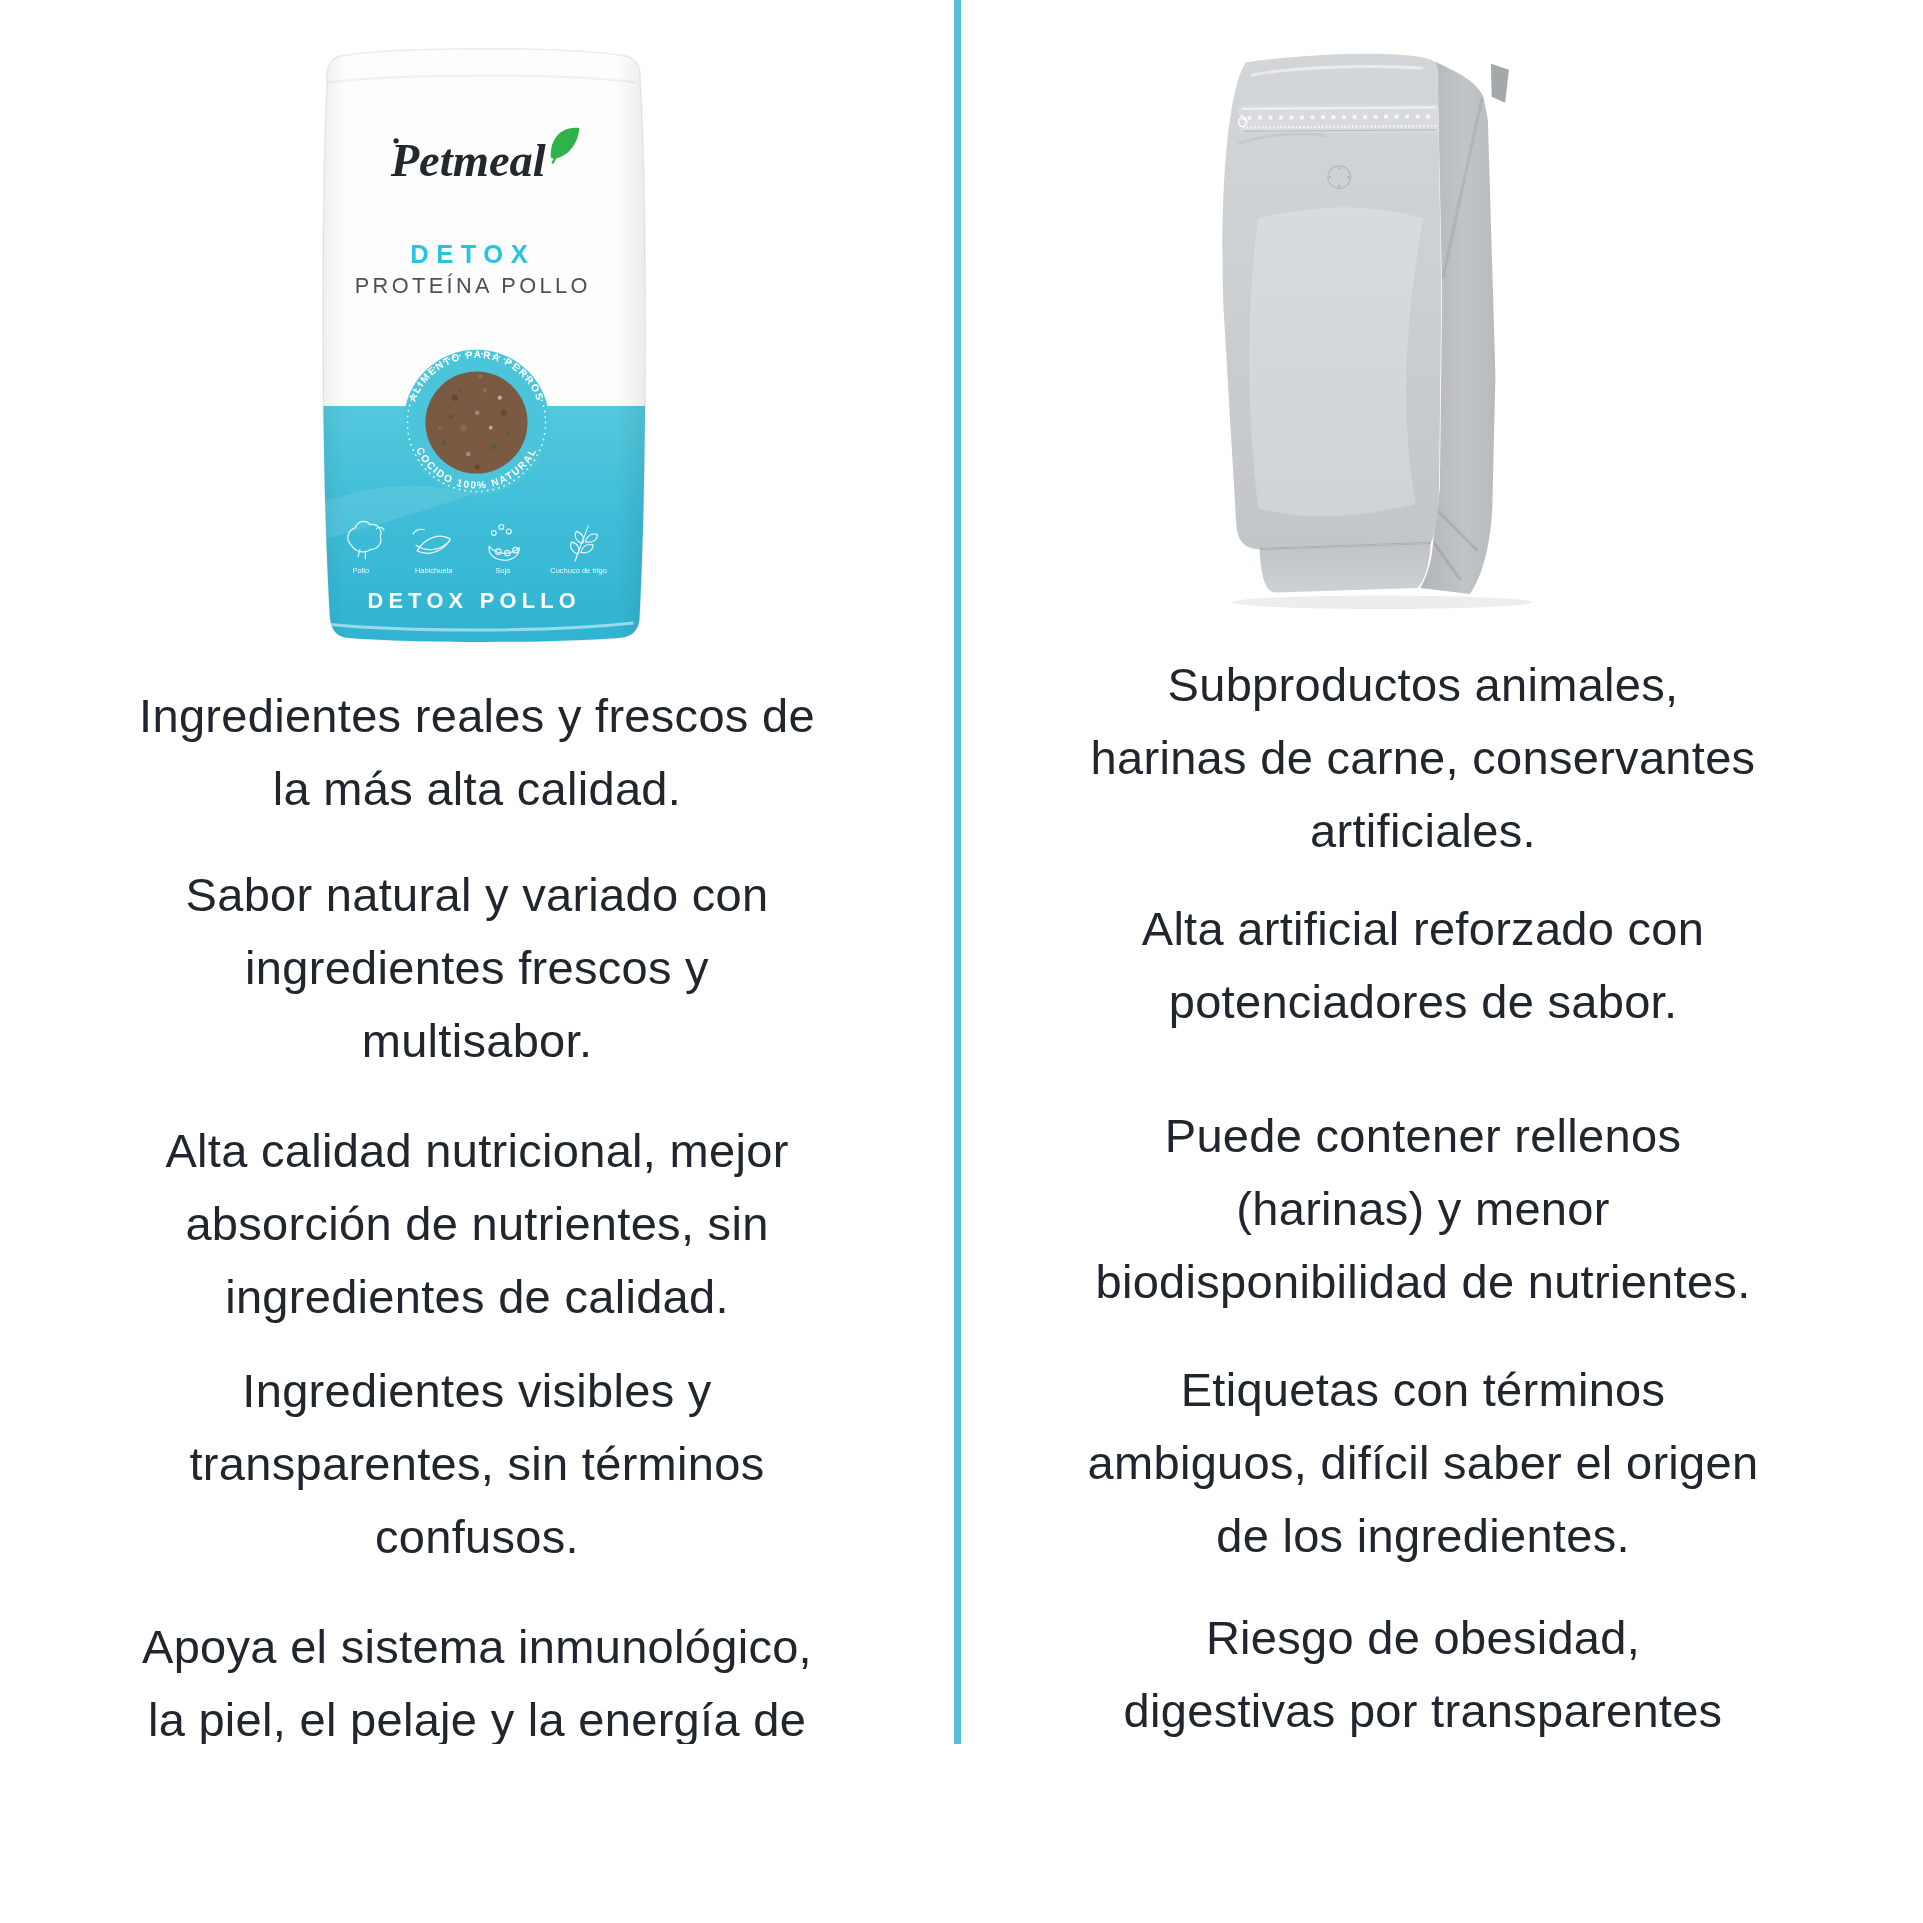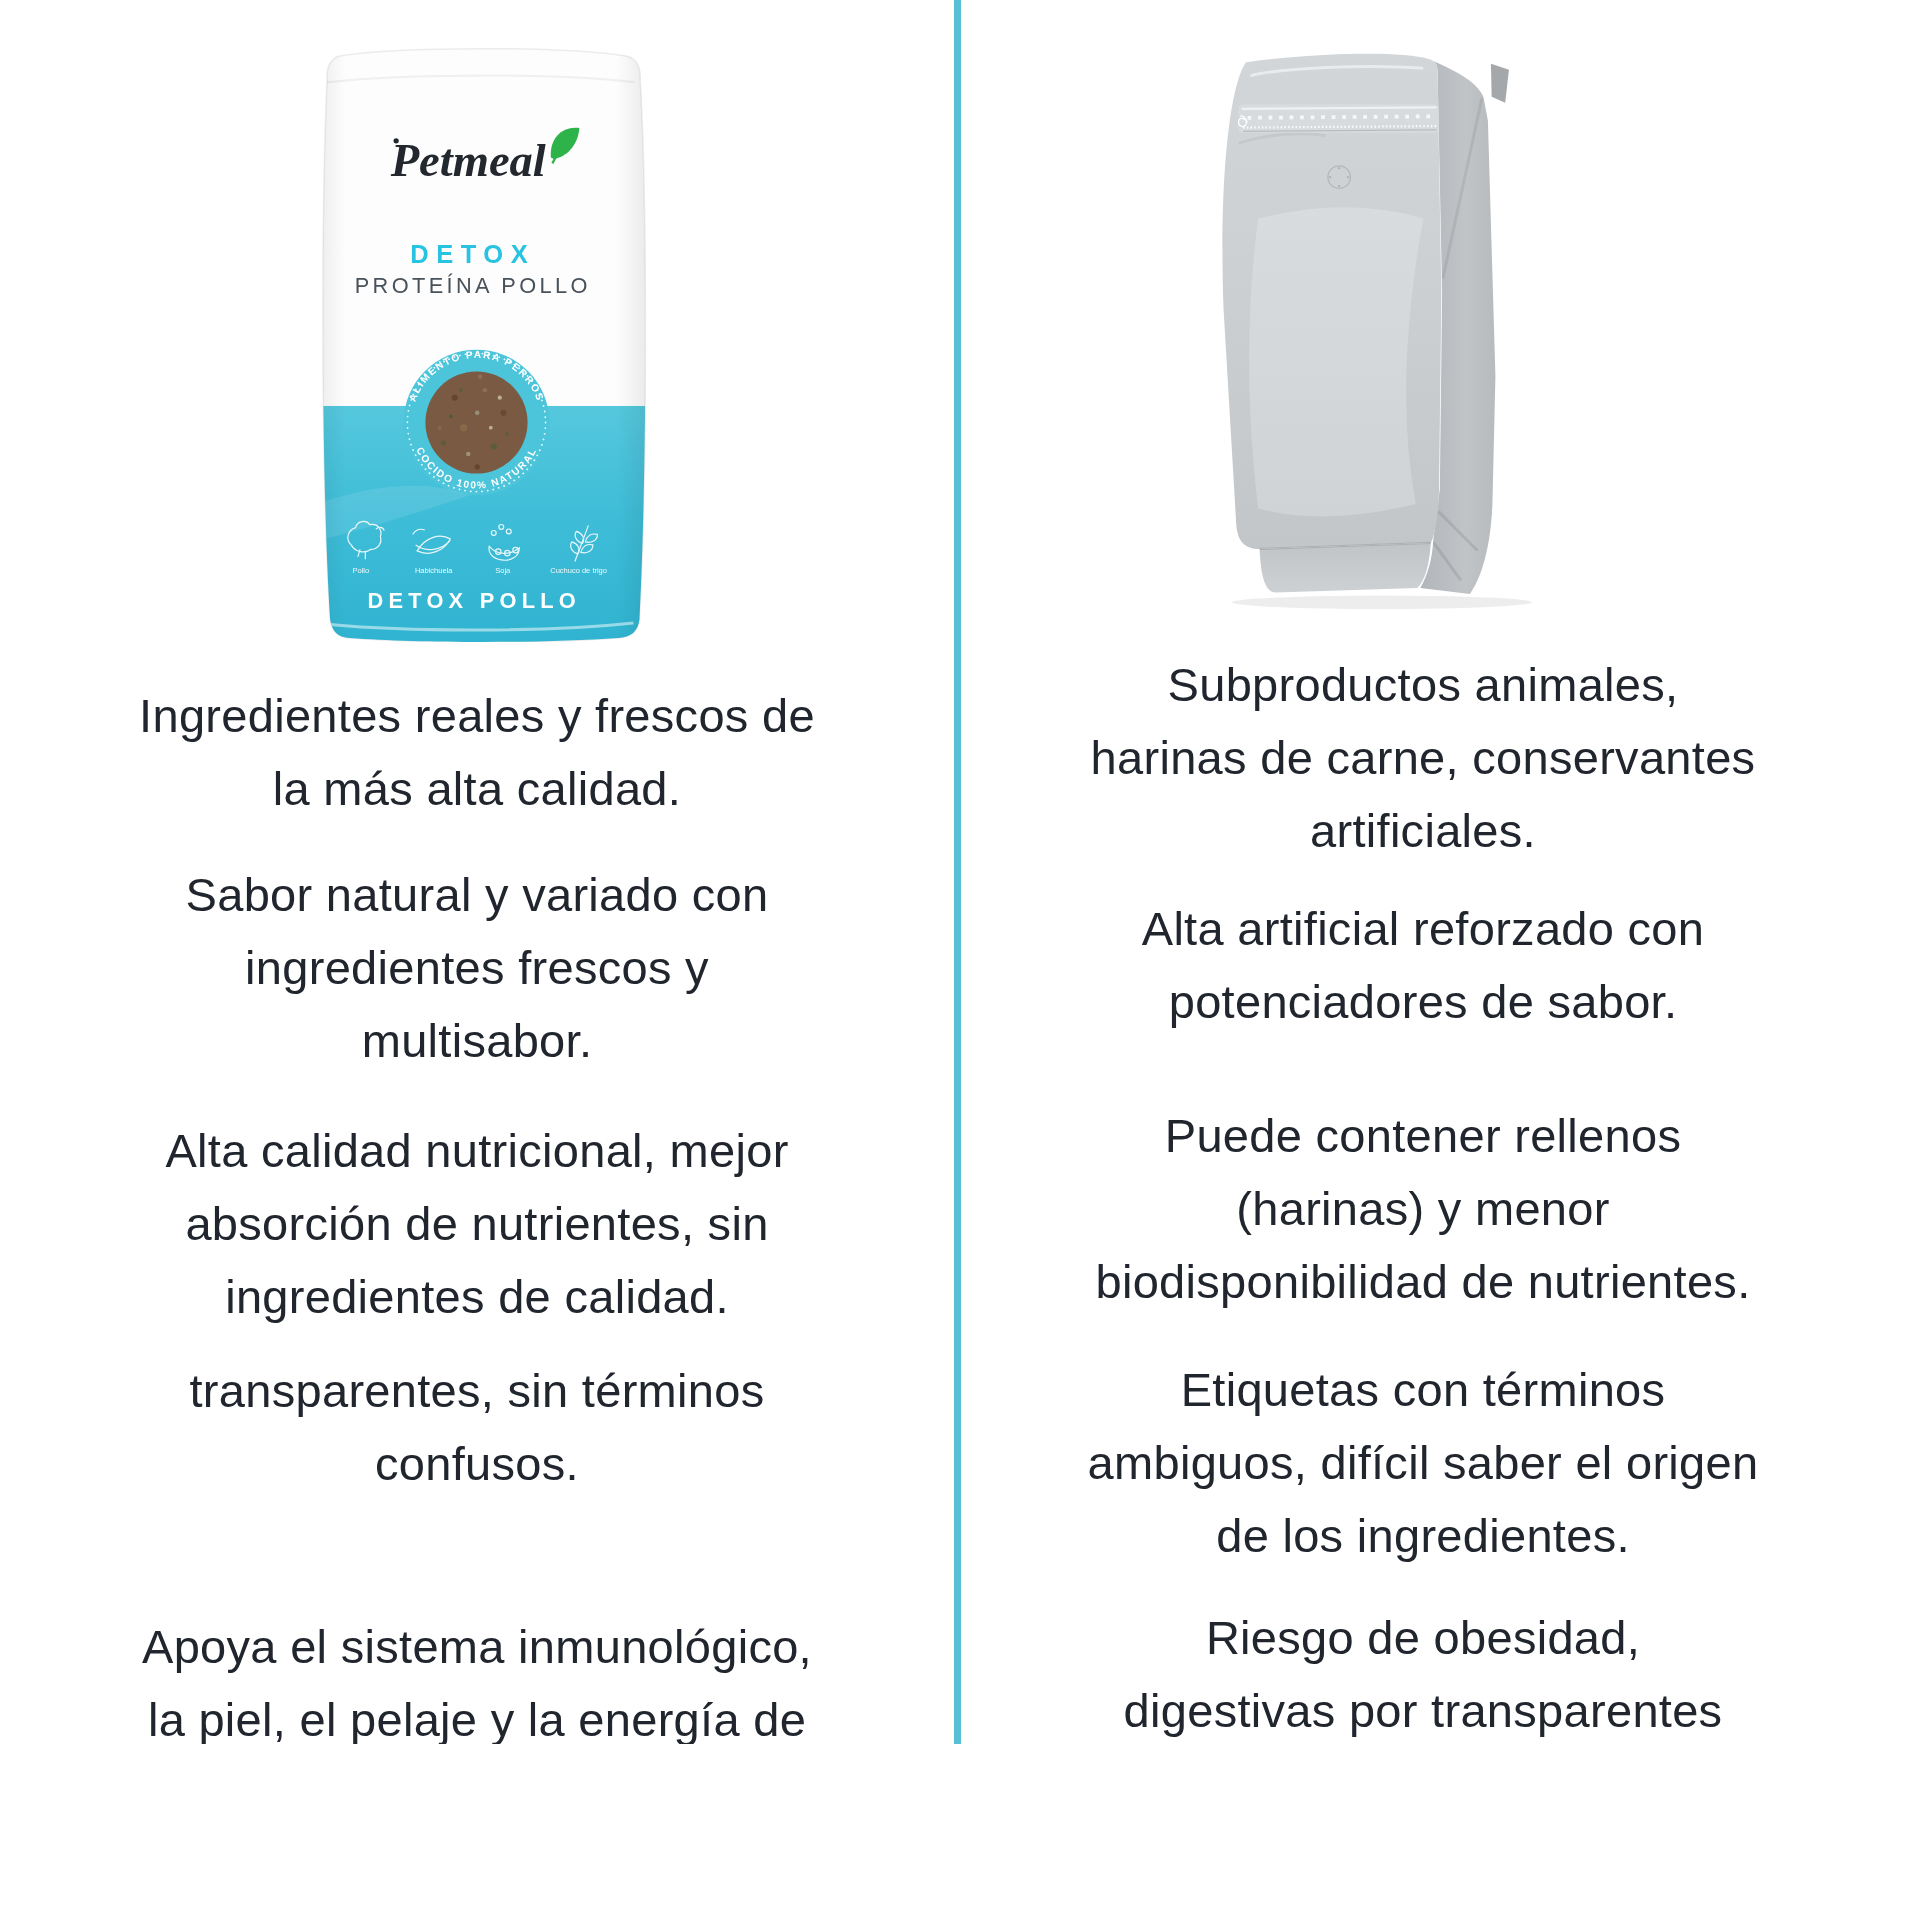--- a/index.html
+++ b/index.html
@@ -157,20 +157,21 @@
       <span>Sabor natural y variado con</span>
       <span>ingredientes frescos y</span>
       <span>multisabor.</span>
     </p>
     <p class="para" style="top:1114px">
       <span>Alta calidad nutricional, mejor</span>
       <span>absorción de nutrientes, sin</span>
       <span>ingredientes de calidad.</span>
     </p>
     <p class="para" style="top:1354px">
+      <span>Ingredientes visibles y</span>
       <span>transparentes, sin términos</span>
       <span>confusos.</span>
     </p>
     <p class="para" style="top:1610px">
       <span>Apoya el sistema inmunológico,</span>
       <span>la piel, el pelaje y la energía de</span>
       <span>tu pelud@.</span>
     </p>
   </section>
 

